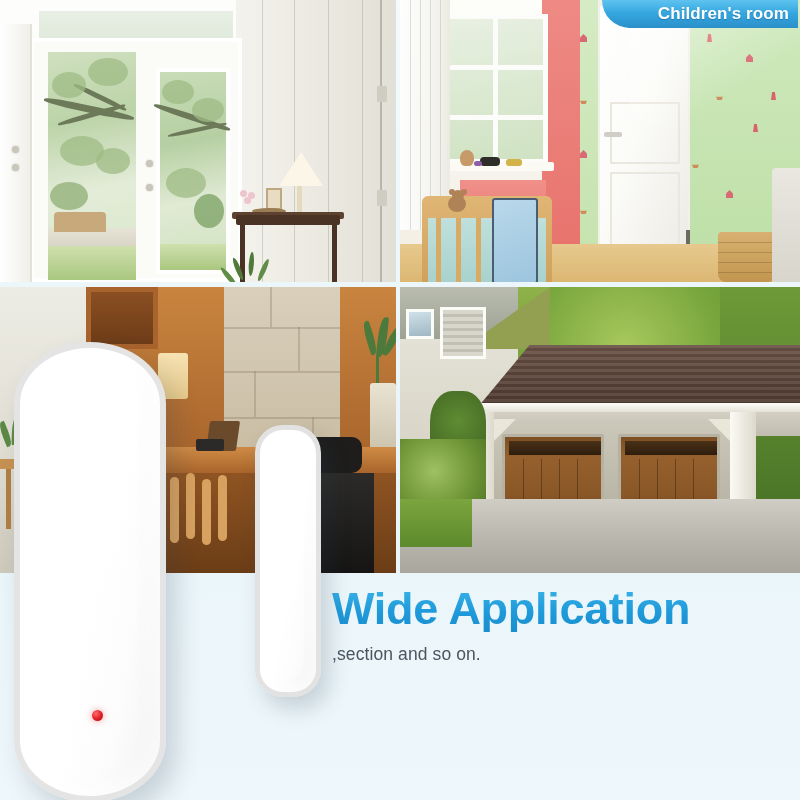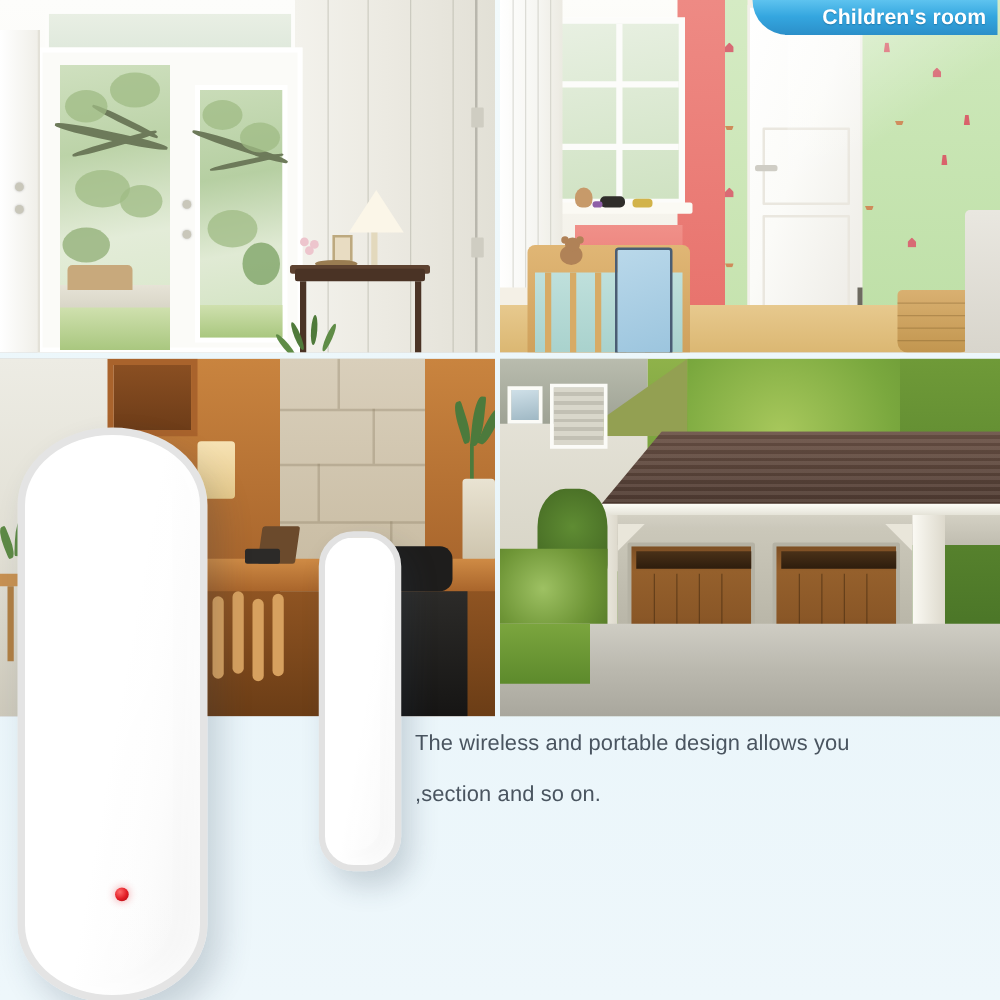--- a/index.html
+++ b/index.html
@@ -533,17 +533,17 @@
     </div>
   </div>
 
   <div class="product">
     <div class="sensor-magnet"></div>
     <div class="sensor-main"></div>
     <div class="led"></div>
   </div>
 
   <div class="copy">
-    <div class="body-line">The wireless and portable design allows you</div>
+    <div class="headline">Wide Application</div>
     <div class="body-line">,section and so on.</div>
   </div>
 
 </div>
 
 </body></html>

